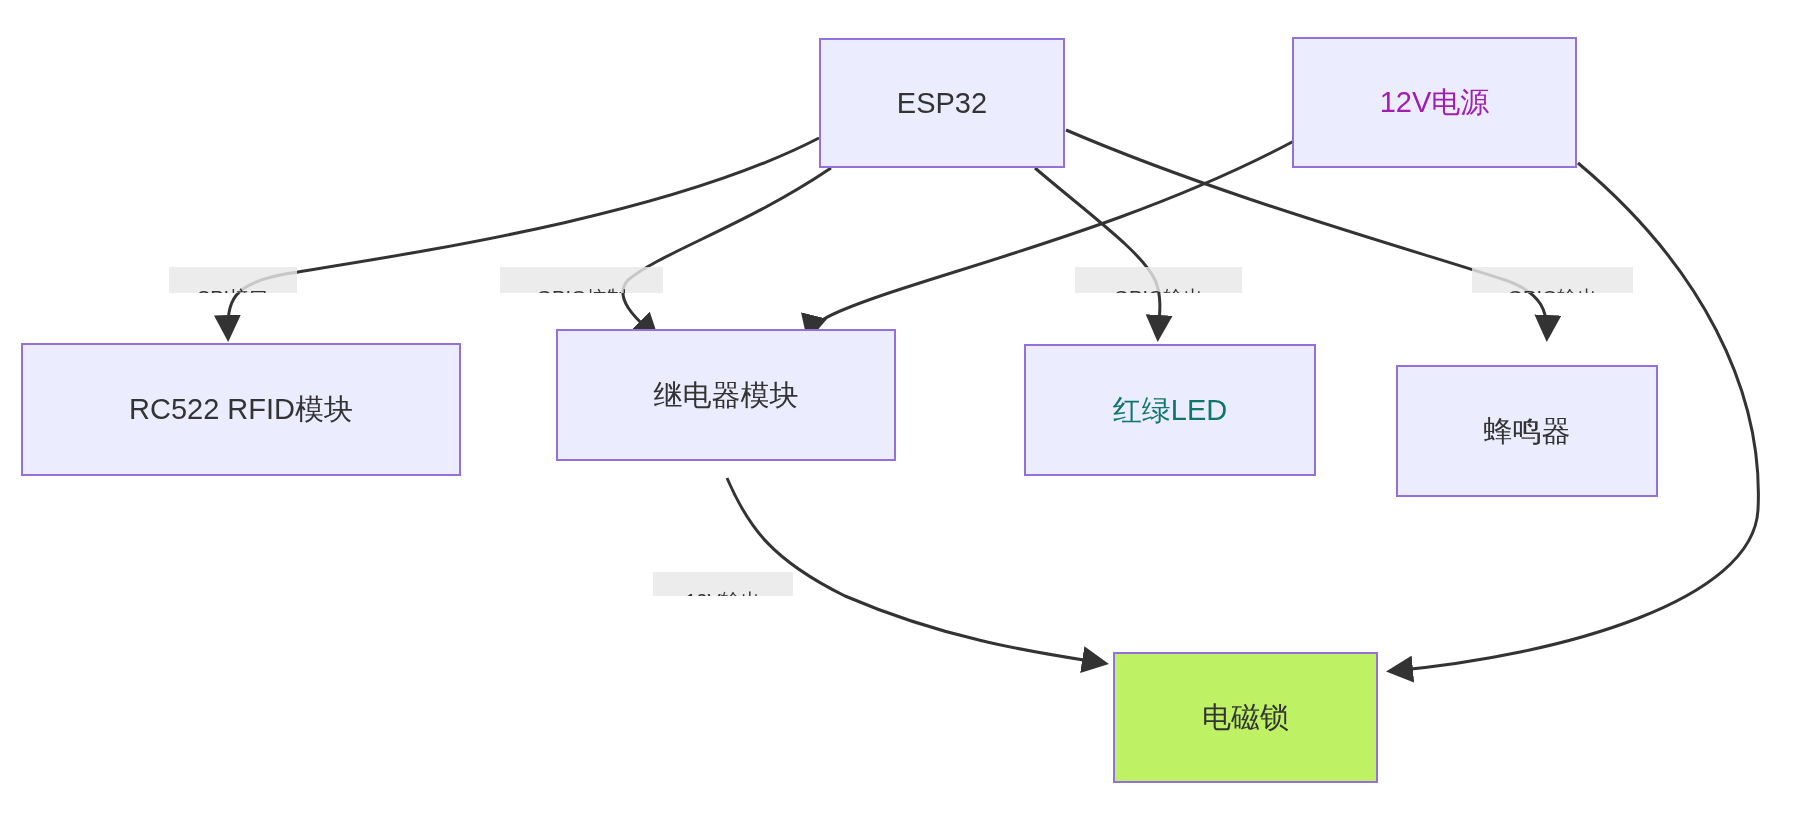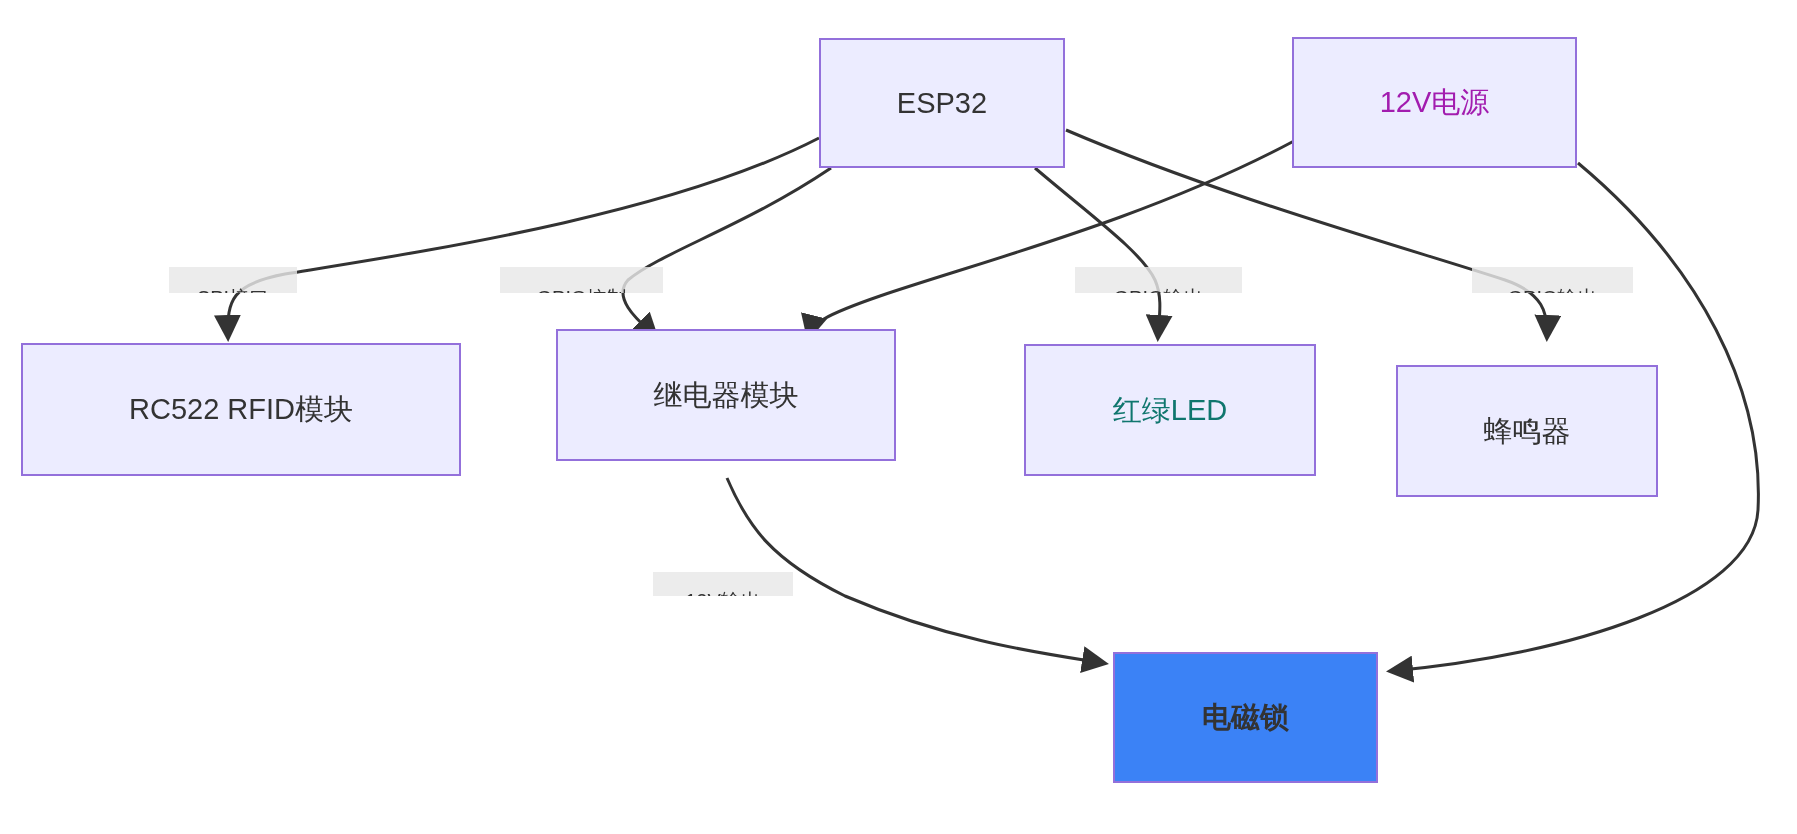--- a/index.html
+++ b/index.html
@@ -65,16 +65,16 @@
     </div>
     <div class="node" style="left: 556px; top: 329px; width: 340px; height: 132px; background: rgb(236, 236, 255); border-color: rgb(147, 112, 219); color: rgb(51, 51, 51);">
       <span>继电器模块</span>
     </div>
     <div class="node" style="left: 1012px; top: 344px; width: 292px; height: 132px; background: rgb(236, 236, 255); border-color: rgb(147, 112, 219); color: #0f766e; margin-left: 12px;">
       <span>红绿LED</span>
     </div>
     <div class="node" style="left: 1396px; top: 344px; width: 262px; height: 132px; background: rgb(236, 236, 255); border-color: rgb(147, 112, 219); color: rgb(51, 51, 51); margin-top: 21px;">
       <span>蜂鸣器</span>
     </div>
-    <div class="node" style="left: 1113px; top: 652px; width: 265px; height: 131px; background: #3b82f6; border-color: rgb(147, 112, 219); color: rgb(51, 51, 51); font-weight: bold;">
+    <div class="node" style="left: 1113px; top: 652px; width: 265px; height: 131px; background: #bef264; border-color: rgb(147, 112, 219); color: rgb(51, 51, 51);">
       <span>电磁锁</span>
     </div>
   </div>
 
 </body></html>

